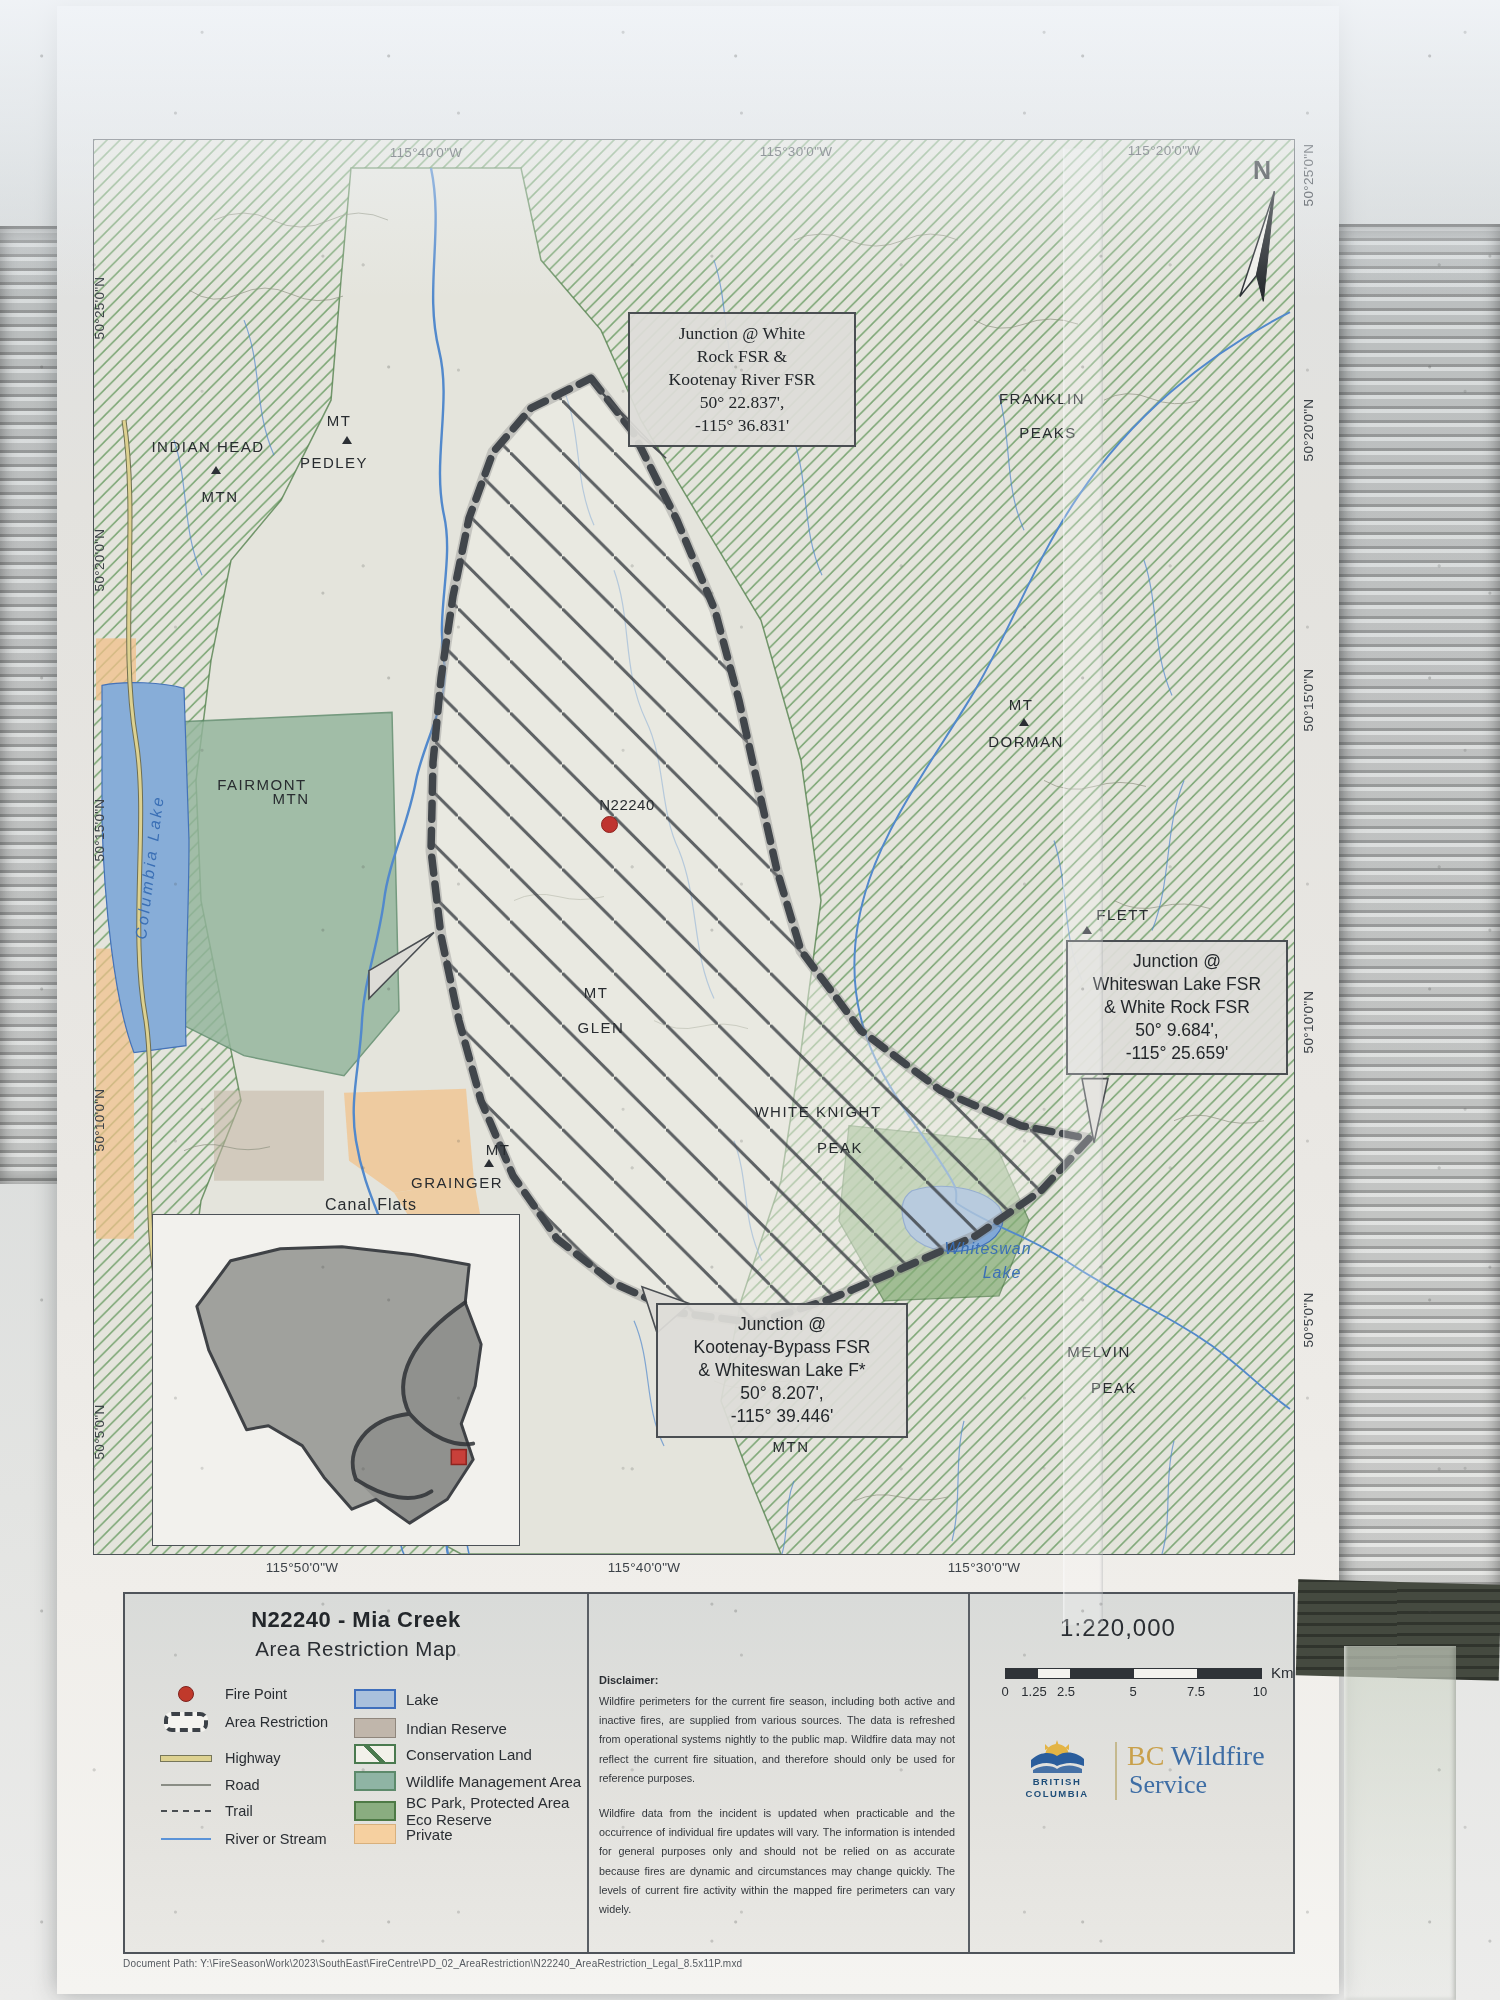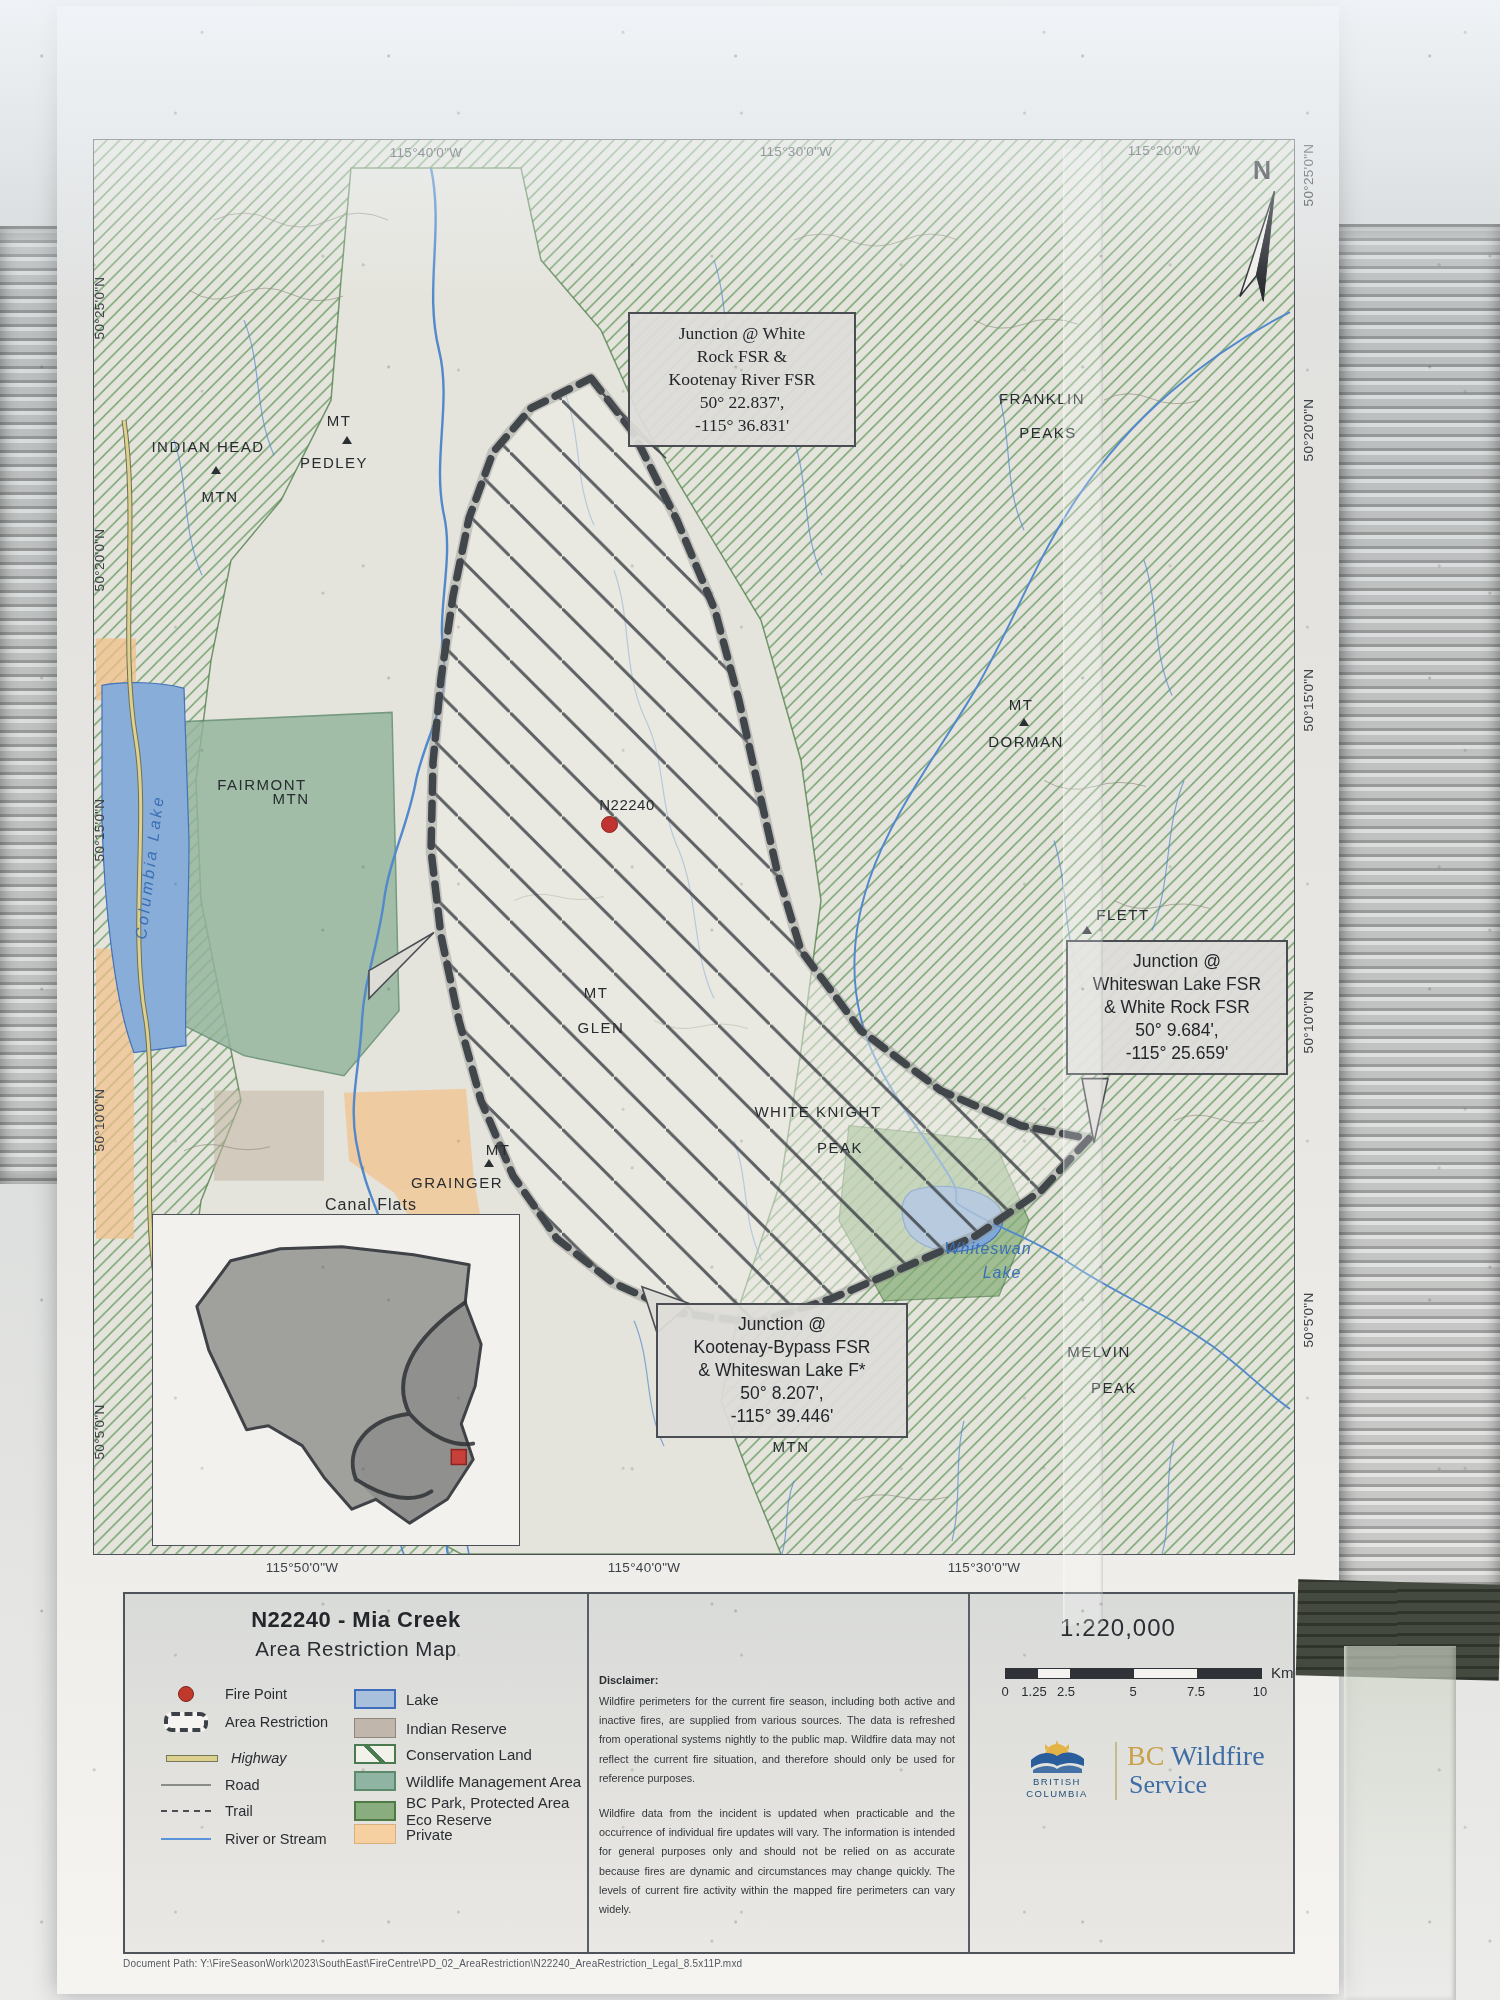--- a/index.html
+++ b/index.html
@@ -66,21 +66,21 @@
   
   #ratio{left:843px;top:20px;width:300px;text-align:center;font-size:24px;color:#2a2e33;letter-spacing:1px;}
   #scalebar{left:880px;top:74px;width:255px;height:9px;border:1.2px solid #2f3338;display:flex;box-sizing:content-box;}
   .sb-seg{height:100%;}
   .sb-dark{background:#2f3338;}
   .sb-light{background:#f4f3ef;}
   .sb-num{position:absolute;top:90px;font-size:13px;color:#2a2e33;transform:translateX(-50%);}
   #sb-unit{left:1146px;top:70px;font-size:15px;color:#2a2e33;}
   
   #logo-emblem{left:902px;top:146px;width:60px;height:34px;}
-  .org{position:absolute;left:880px;width:104px;text-align:center;color:#1f4e79;font-size:9.5px;font-weight:normal;letter-spacing:1.5px;}
+  .org{position:absolute;left:880px;width:104px;text-align:center;color:#1f4e79;font-size:9.5px;font-weight:bold;letter-spacing:1.5px;}
   #logo-div{left:990px;top:148px;height:58px;width:1.5px;background:#c5b98f;}
   .brand{position:absolute;font-family:"Liberation Serif",serif;white-space:nowrap;}
   #brand1{left:1002px;top:146px;font-size:28px;color:#3f6ea5;}
   #brand1 .gold{color:#c9a04a;}
   #brand2{left:1004px;top:176px;font-size:26px;color:#3f6ea5;}
   
   #docpath{left:123px;top:1958px;font-size:10px;color:#555a60;z-index:2;letter-spacing:.2px;}
   
   #tape-v{left:1063px;top:148px;width:40px;height:1478px;z-index:5;background:rgba(250,252,253,.26);
     box-shadow:inset 1.5px 0 1px rgba(255,255,255,.45), inset -1.5px 0 2px rgba(120,125,130,.25);}
@@ -302,21 +302,21 @@
           <span class="sym" style="width:14px;height:14px;border-radius:50%;background:#c0392b;border:1.5px solid #7e231e;"></span>
         </span>
       <span class="leg-label">Fire Point</span>
     </div>
     <div class="leg-row" style="left:32px;top:118px;">
       <span class="sym-wrap">
           <span class="sym" style="width:44px;height:20px;border:4px dashed #3c4147;border-radius:8px;background:#f5f4f0;box-sizing:border-box;"></span>
         </span>
       <span class="leg-label">Area Restriction</span>
     </div>
-    <div class="leg-row" style="left:38px;top:156px;font-style:italic;">
+    <div class="leg-row" style="left:32px;top:156px;">
       <span class="sym-wrap">
           <span class="sym" style="width:50px;height:5px;background:#ddd190;border:1px solid #76765a;"></span>
         </span>
       <span class="leg-label">Highway</span>
     </div>
     <div class="leg-row" style="left:32px;top:183px;">
       <span class="sym-wrap">
           <span class="sym" style="width:50px;height:2px;background:#8a8d85;"></span>
         </span>
       <span class="leg-label">Road</span>

